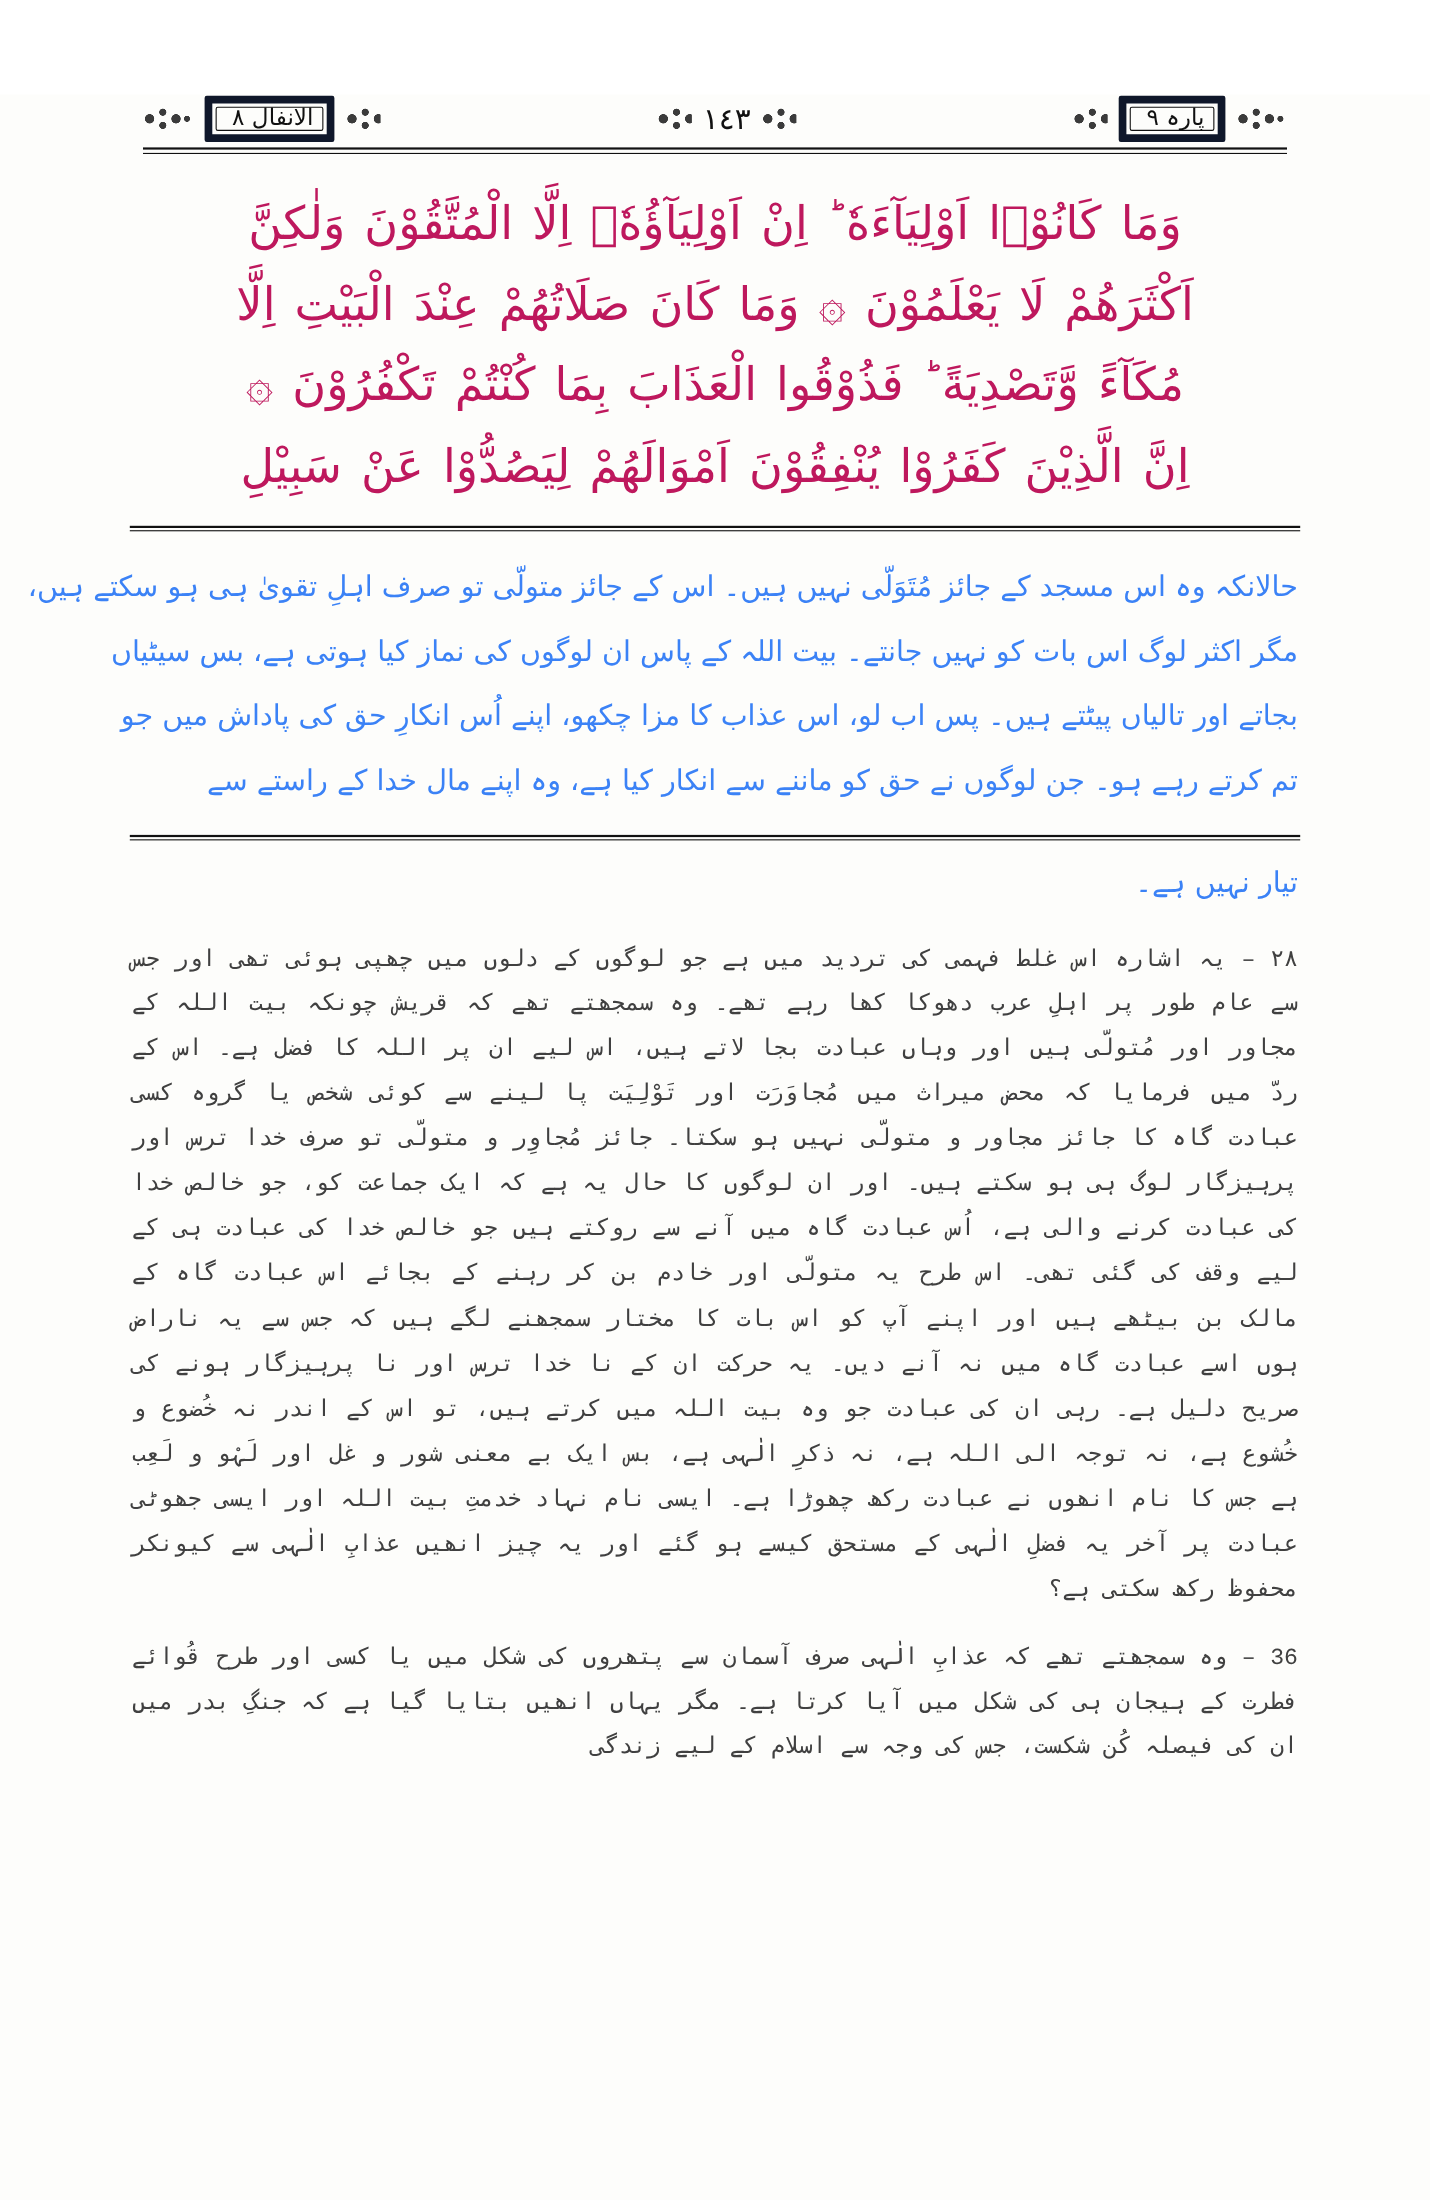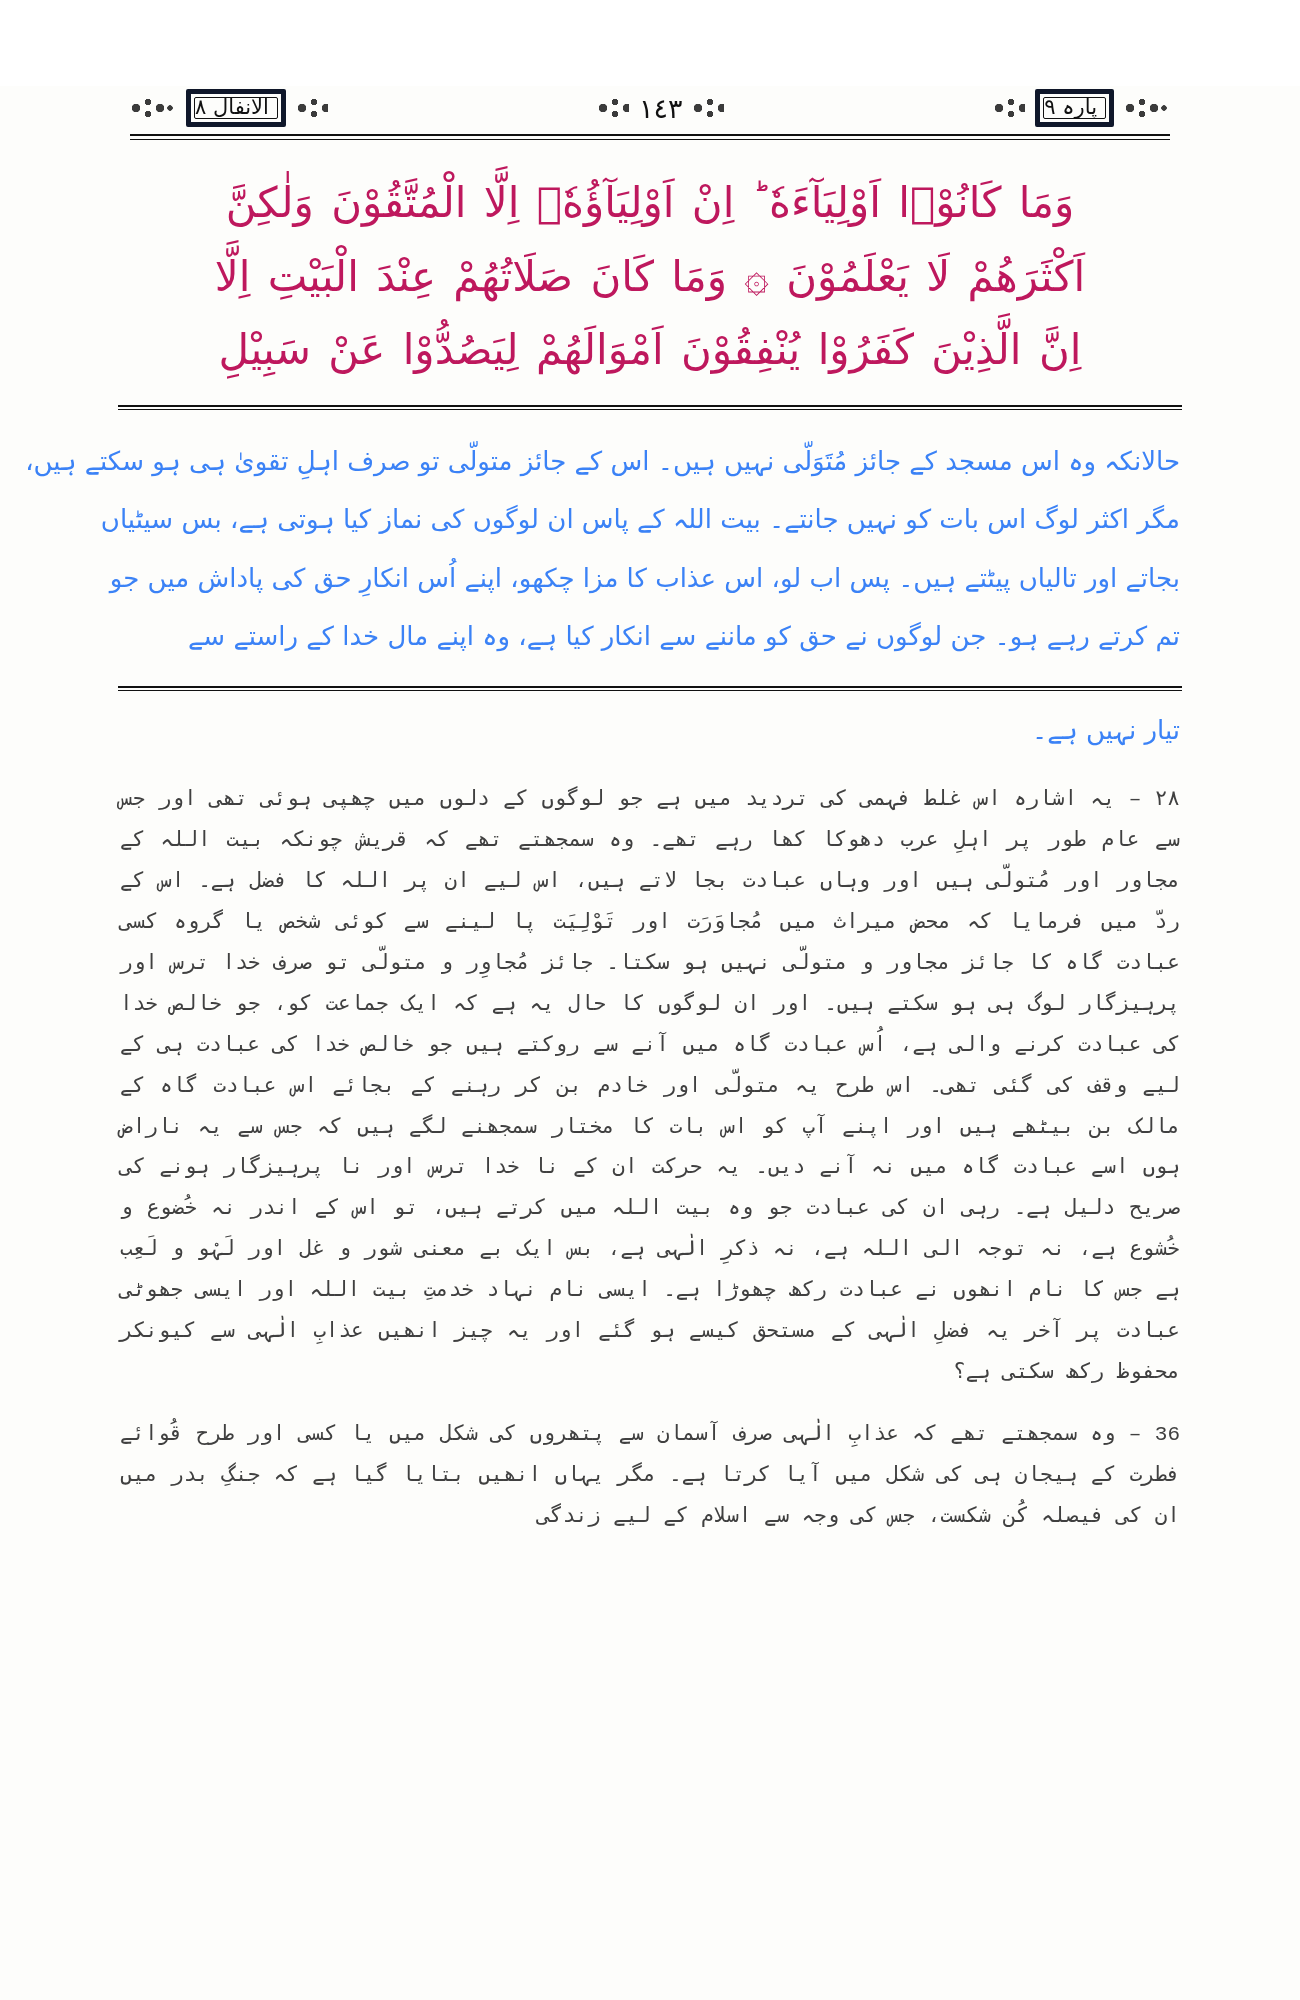--- a/index.html
+++ b/index.html
@@ -56,23 +56,23 @@
     background:
       radial-gradient(circle at 6px 10px, #1a1a1a 4px, transparent 4.5px),
       radial-gradient(circle at 18px 4px, #1a1a1a 3px, transparent 3.5px),
       radial-gradient(circle at 18px 16px, #1a1a1a 3px, transparent 3.5px),
       radial-gradient(circle at 30px 10px, #1a1a1a 4px, transparent 4.5px),
       radial-gradient(circle at 40px 10px, #1a1a1a 2.5px, transparent 3px);
     opacity: .85;
   }
   .orn.small { width: 32px; }
   .hdr-box {
-    border: 5px solid #0f172a;
+    border: 7px solid #0f172a;
     border-radius: 2px;
-    padding: 1px 12px 3px 4px;
+    padding: 1px 12px 3px 18px;
     position: relative;
   }
   .hdr-box:before {
     content: "";
     position: absolute;
     left: 3px; right: 3px; top: 3px; bottom: 3px;
     border: 1px solid #111;
     border-radius: 2px;
     pointer-events: none;
   }
@@ -163,20 +163,21 @@
         <span class="orn"></span>
       </div>
     </div>
     <div class="hdr-rule"></div>
     <div class="hdr-rule2"></div>
   </div>
 
   <div class="arabic-block">
     <div class="arabic-line">وَمَا كَانُوْۤا اَوْلِيَآءَهٗ ؕ اِنْ اَوْلِيَآؤُهٗۤ اِلَّا الْمُتَّقُوْنَ وَلٰكِنَّ</div>
     <div class="arabic-line">اَكْثَرَهُمْ لَا يَعْلَمُوْنَ ۞ وَمَا كَانَ صَلَاتُهُمْ عِنْدَ الْبَيْتِ اِلَّا</div>
+    <div class="arabic-line">مُكَآءً وَّتَصْدِيَةً ؕ فَذُوْقُوا الْعَذَابَ بِمَا كُنْتُمْ تَكْفُرُوْنَ ۞</div>
     <div class="arabic-line">اِنَّ الَّذِيْنَ كَفَرُوْا يُنْفِقُوْنَ اَمْوَالَهُمْ لِيَصُدُّوْا عَنْ سَبِيْلِ</div>
   </div>
 
   <div class="divider"></div>
   <div class="divider thin"></div>
 
   <div class="urdu-trans">
     <span class="ln">حالانکہ وہ اس مسجد کے جائز مُتَوَلّی نہیں ہیں۔ اس کے جائز متولّی تو صرف اہلِ تقویٰ ہی ہو سکتے ہیں،</span>
     <span class="ln">مگر اکثر لوگ اس بات کو نہیں جانتے۔ بیت اللہ کے پاس ان لوگوں کی نماز کیا ہوتی ہے، بس سیٹیاں</span>
     <span class="ln">بجاتے اور تالیاں پیٹتے ہیں۔ پس اب لو، اس عذاب کا مزا چکھو، اپنے اُس انکارِ حق کی پاداش میں جو</span>

